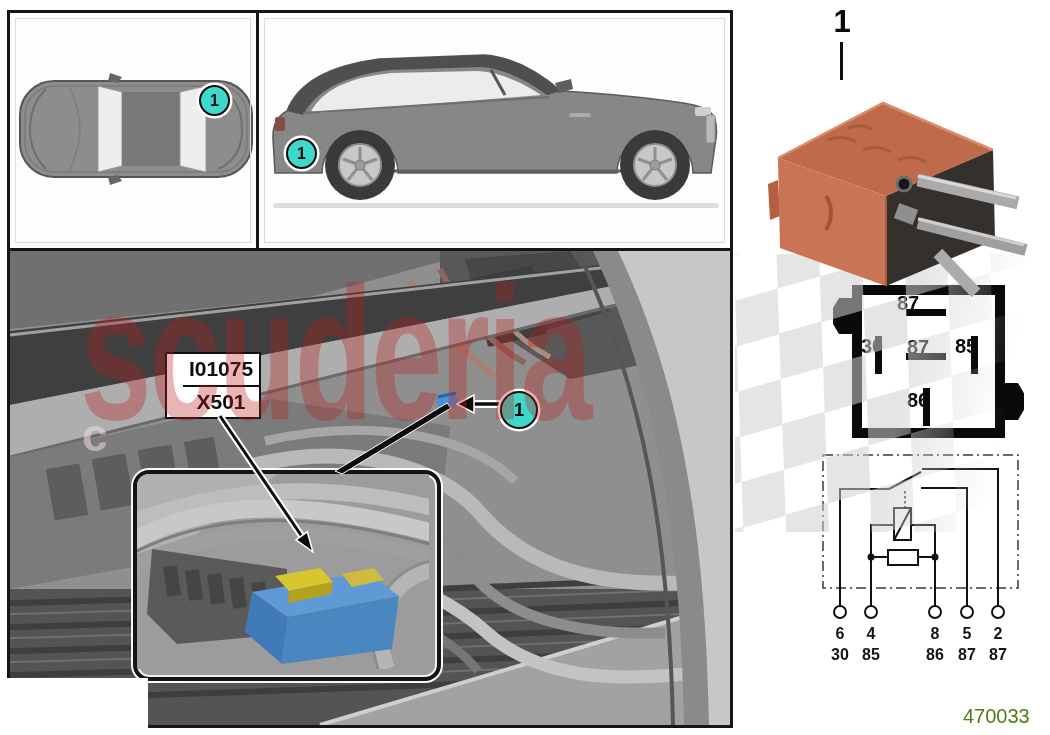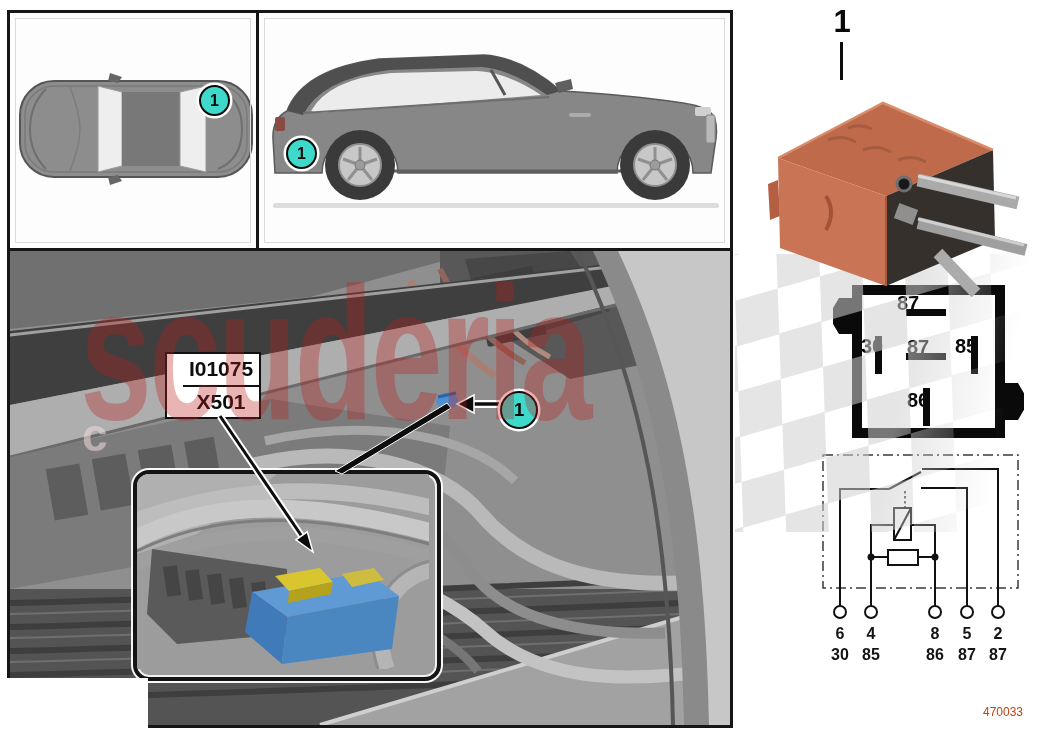--- a/index.html
+++ b/index.html
@@ -60,21 +60,21 @@
   .pin-tab.right{left:194px;top:108px;width:20px;height:37px;
     clip-path:polygon(0 0,70% 0,100% 28%,100% 72%,70% 100%,0 100%);}
   .pin-num{position:absolute;width:36px;text-align:center;font-size:20px;font-weight:bold;color:#0a0a0a;line-height:1;}
   .pin-bar{position:absolute;background:#0a0a0a;}
 
   
   .schem{left:815px;top:450px;width:225px;height:225px;z-index:2;}
   .schem svg{position:absolute;left:0;top:0;}
   .term{position:absolute;width:28px;text-align:center;font-size:16px;font-weight:bold;color:#141414;line-height:1;}
 
-  .footer-num{left:963px;top:705px;width:80px;text-align:center;font-size:12px;color:#c2410c;z-index:2;}
+  .footer-num{left:963px;top:705px;width:80px;text-align:left;font-size:20px;color:#4d7c0f;z-index:2;}
 
   
   .wm{left:80px;top:258px;font-size:190px;font-weight:bold;line-height:1;color:rgba(188,28,28,0.33);
       transform:scaleX(0.68);transform-origin:left top;letter-spacing:-4px;z-index:10;pointer-events:none;white-space:nowrap;}
   .wm-sub{left:82px;top:408px;font-size:46px;font-weight:bold;color:rgba(240,218,218,0.55);z-index:10;pointer-events:none;}
 
   .white-cutout{left:0;top:678px;width:148px;height:57px;background:#ffffff;z-index:12;}
 </style>
 </head>
 <body>

